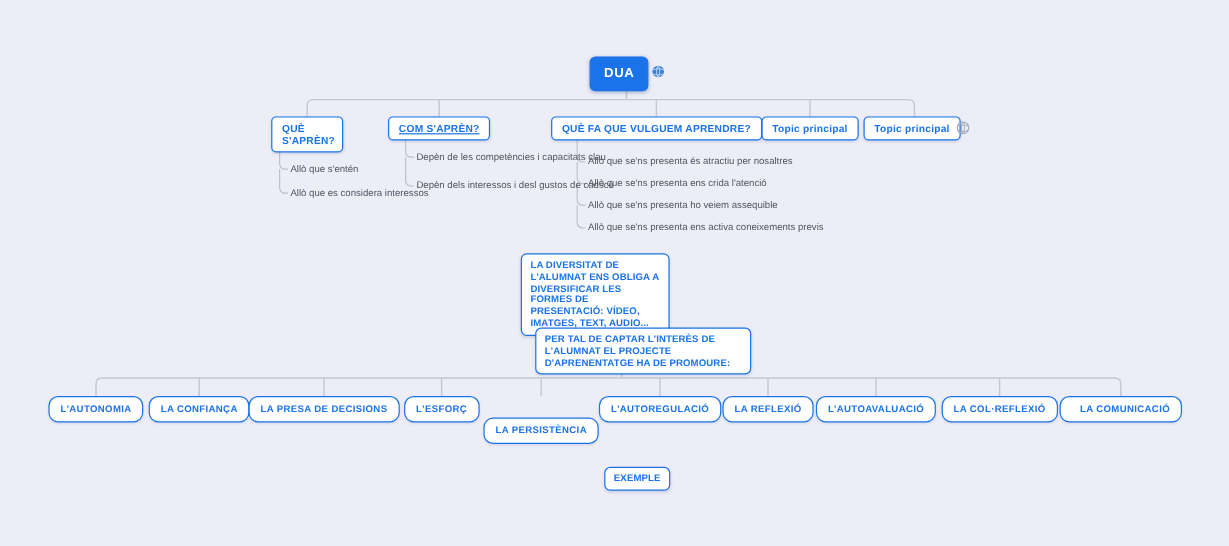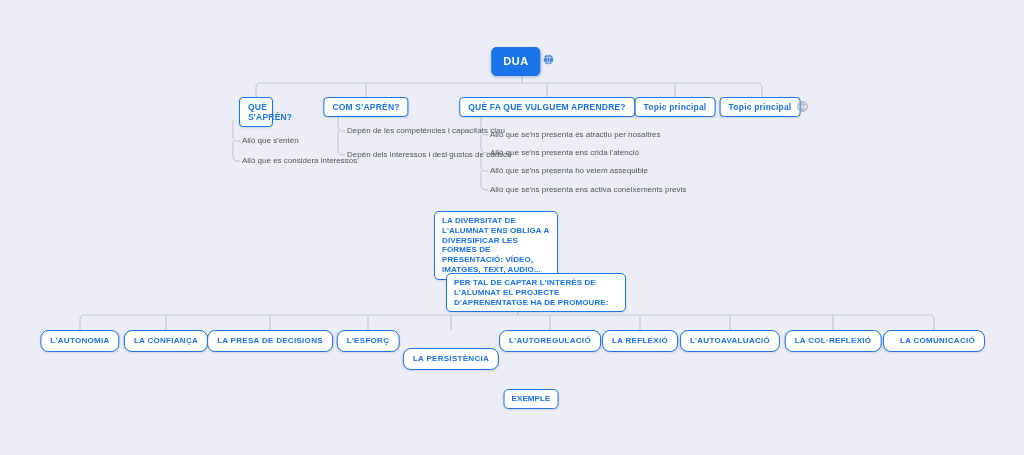--- a/index.html
+++ b/index.html
@@ -6,21 +6,21 @@
   body{background:#ecedf6;font-family:"Liberation Sans",sans-serif;}
   .canvas{position:relative;width:1024px;height:455px;background:#ecedf6;overflow:hidden;}
   .connectors{position:absolute;left:0;top:0;width:1024px;height:455px;}
   .node{position:absolute;background:#ffffff;border:1px solid #1a73e8;color:#1a73e8;
         font-weight:bold;box-shadow:0 1px 2px rgba(40,60,120,.14);box-sizing:border-box;}
   .root-node{background:#1a73e8;color:#ffffff;border:1px solid #1a73e8;font-size:11px;
         line-height:1.2;padding:7px 11px;border-radius:5px;transform:translateX(-50%);
         letter-spacing:.5px;white-space:nowrap;box-shadow:0 1px 3px rgba(20,60,140,.3);}
   .l2{font-size:8.5px;line-height:1.2;padding:4px 8px;border-radius:4px;
         transform:translateX(-50%);white-space:nowrap;letter-spacing:.2px;}
-  .l2.wrap2{white-space:normal;width:34px;}
+  .l2.wrap2{white-space:normal;width:60px;}
   .leaf{font-size:8px;line-height:1.25;padding:5px 9px;border-radius:8px;
         transform:translateX(-50%);white-space:nowrap;letter-spacing:.3px;}
   .note{font-size:8px;line-height:1.22;padding:4px 7px;border-radius:5px;letter-spacing:.1px;}
   .note.center{transform:translateX(-50%);white-space:nowrap;}
   .child{position:absolute;color:#53565e;font-size:8px;line-height:1.2;white-space:nowrap;}
   .globe{position:absolute;width:11px;height:11px;cursor:pointer;}
   .globe svg{display:block;}
 </style>
 </head>
 <body>
@@ -62,21 +62,21 @@
 
   <div class="node root-node" style="left:516px;top:47px;">DUA</div>
   <span class="globe" style="left:543px;top:54px;">
     <svg viewBox="0 0 16 16" width="11" height="11">
       <circle cx="8" cy="8" r="7" fill="#3b7fd9"></circle>
       <path d="M1.5 6 C5 4.5 11 4.5 14.5 6 M2 11 C6 12.8 10 12.8 14 11 M8 1 C5.5 4 5.5 12 8 15 M8 1 C10.5 4 10.5 12 8 15" stroke="#dce9fa" stroke-width="1" fill="none"></path>
     </svg>
   </span>
 
   <div class="node l2 wrap2" style="left:256px;top:97px;">QUÈ S'APRÈN?</div>
-  <div class="node l2" style="left:366px;top:97px;">COM S'APRÈN?</div>
+  <div class="node l2" style="left:366px;top:97px;text-decoration:underline;">COM S'APRÈN?</div>
   <div class="node l2" style="left:547px;top:97px;">QUÈ FA QUE VULGUEM APRENDRE?</div>
   <div class="node l2" style="left:675px;top:97px;">Topic principal</div>
   <div class="node l2" style="left:760px;top:97px;">Topic principal</div>
   <span class="globe" style="left:797px;top:101px;">
     <svg viewBox="0 0 16 16" width="11" height="11">
       <circle cx="8" cy="8" r="7" fill="none" stroke="#9aa6b8" stroke-width="1.4"></circle>
       <path d="M1.5 6 C5 4.5 11 4.5 14.5 6 M2 11 C6 12.8 10 12.8 14 11 M8 1 C5.5 4 5.5 12 8 15 M8 1 C10.5 4 10.5 12 8 15" stroke="#9aa6b8" stroke-width="1" fill="none"></path>
     </svg>
   </span>
 

